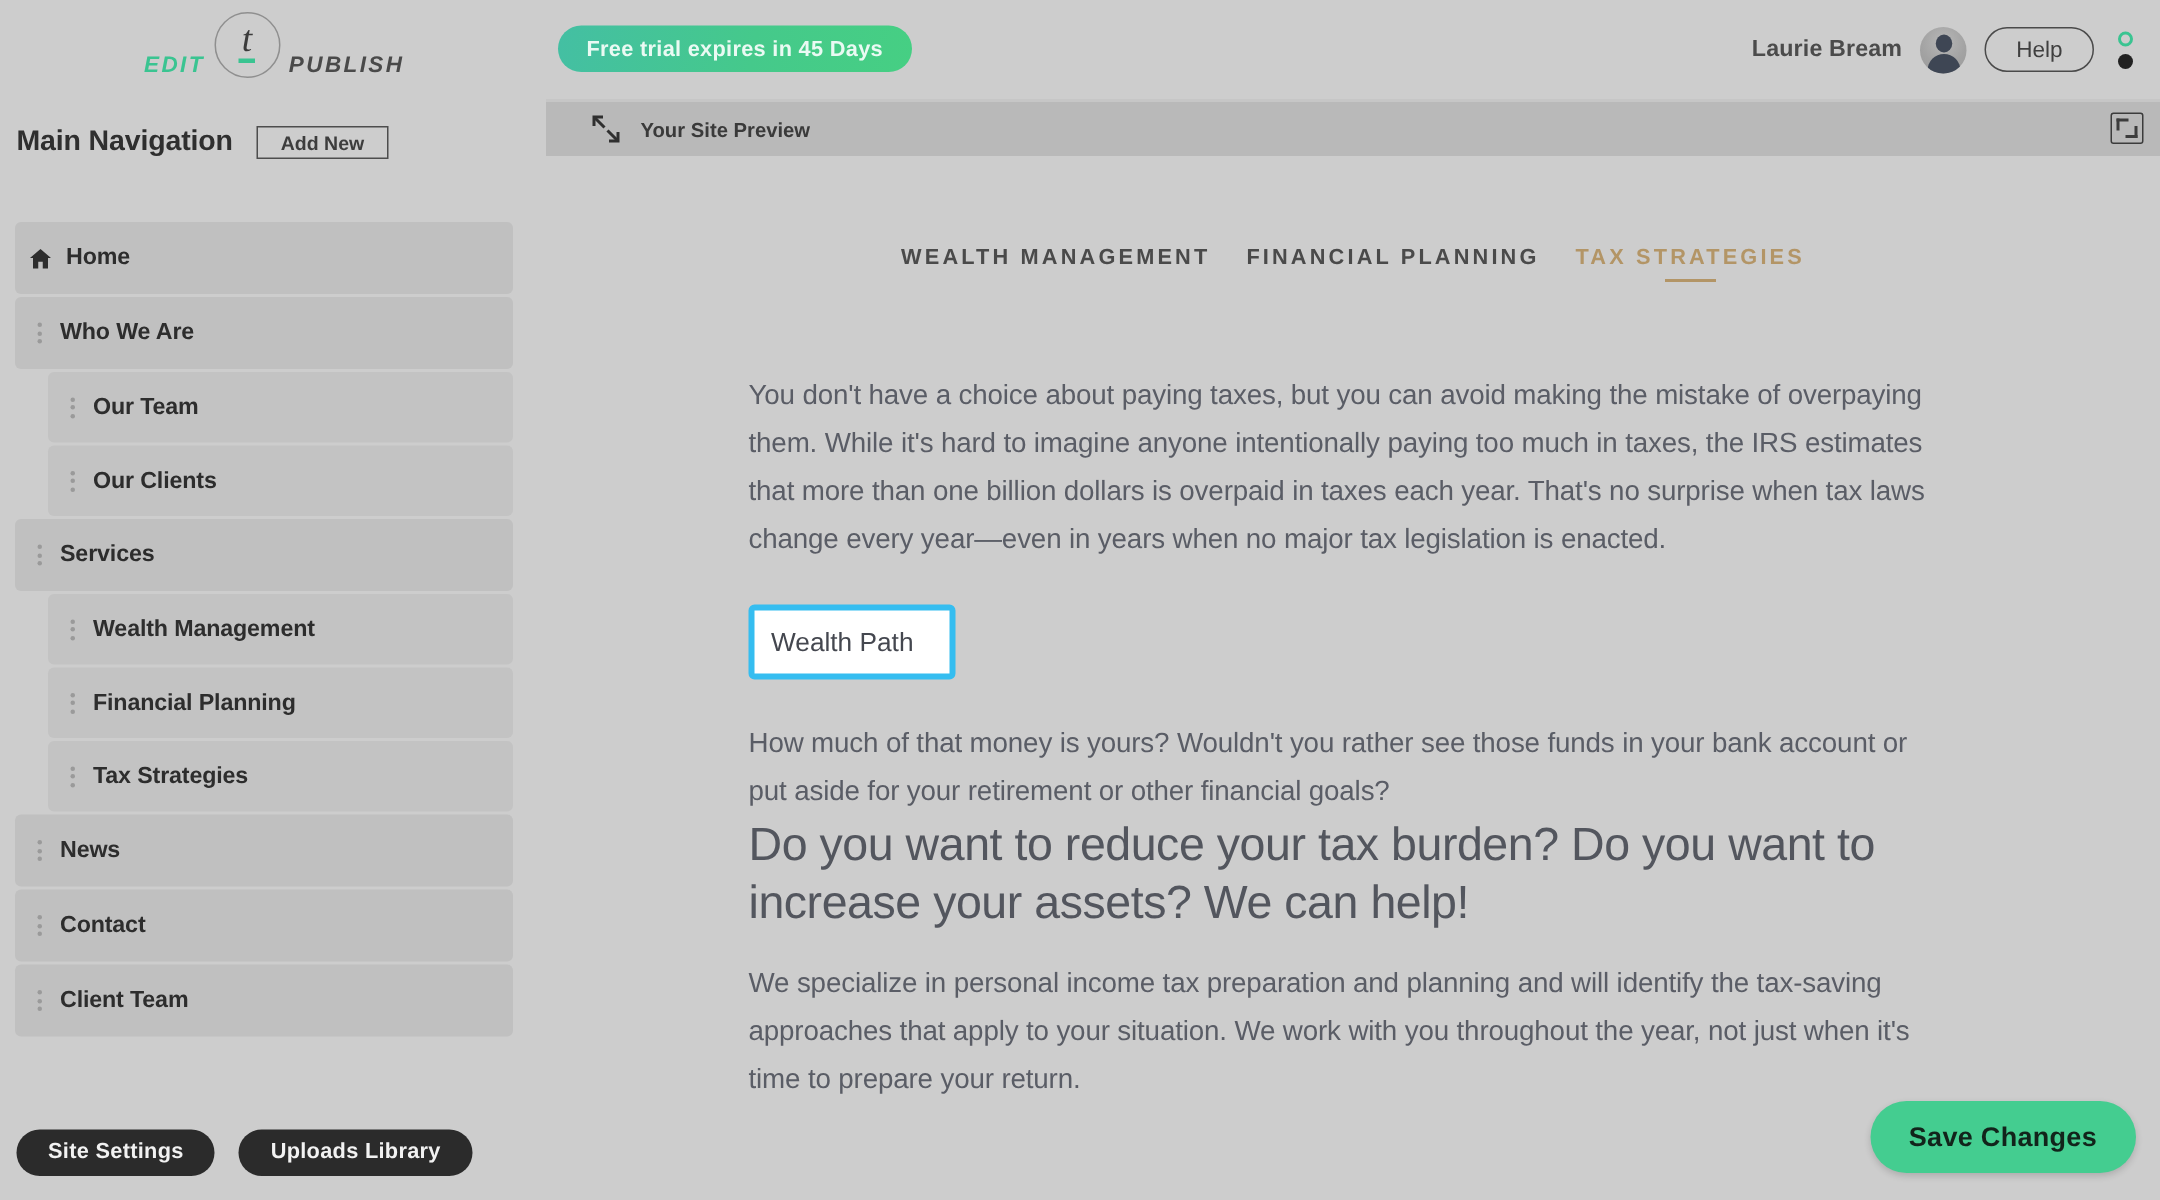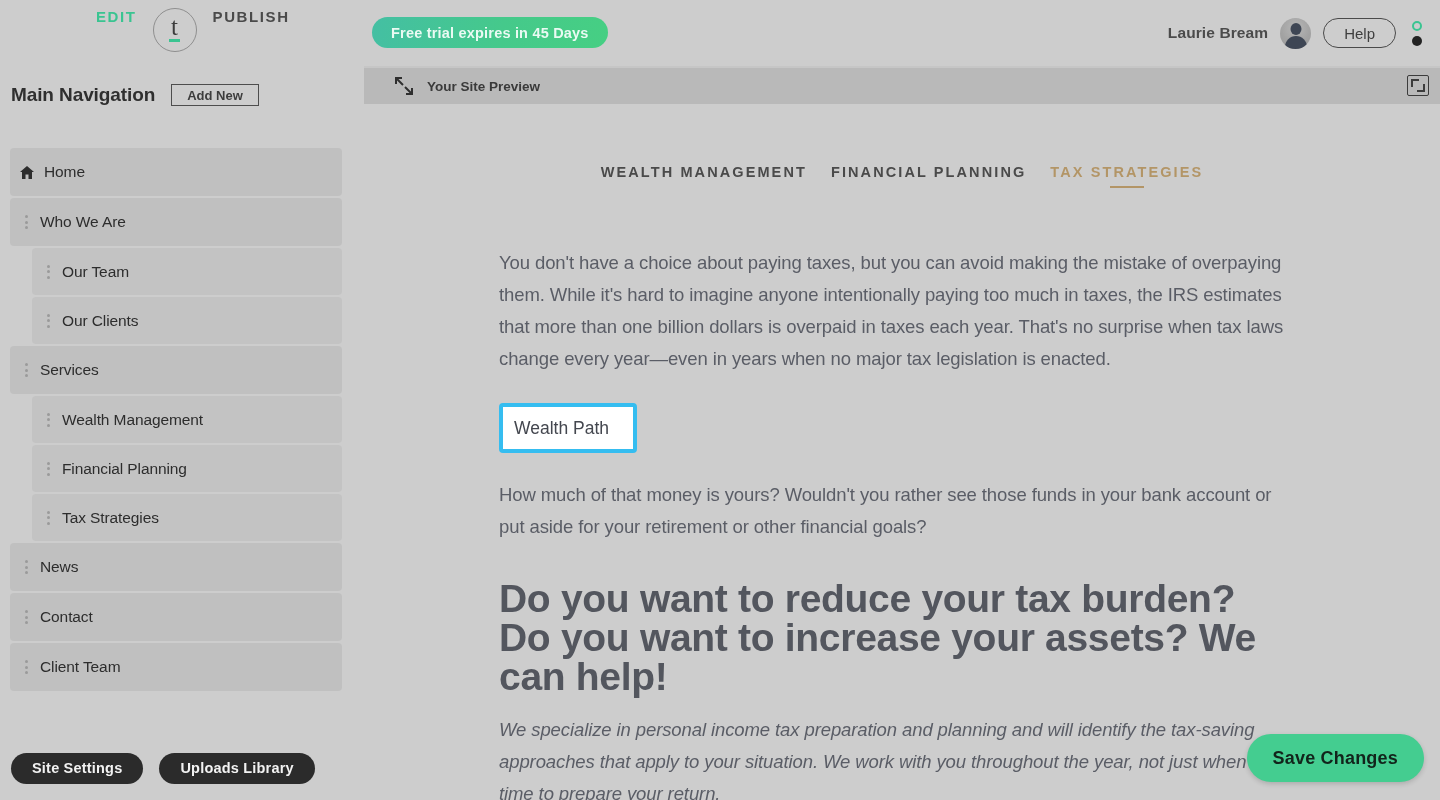--- a/index.html
+++ b/index.html
@@ -19,22 +19,23 @@
     top: 0; left: 0;
     width: 1440px; height: 66px;
     background: #cdcdcd;
     display: flex;
     align-items: center;
   }
   #mode-switch {
     position: absolute;
     left: 96px; top: 8px;
     display: flex;
-    align-items: flex-start;
-    gap: 16px;
+    align-items: flex-end;
+    gap: 6px;
+    font-style: italic;
   }
   .mode-label {
     font-size: 15px;
     font-weight: bold;
     letter-spacing: 1.6px;
   }
   .mode-label.edit { color: #3ac491; }
   .mode-label.publish { color: #4a4a4a; }
   #logo-circle {
     width: 44px; height: 44px;
@@ -195,20 +196,21 @@
   }
   .nav-row.child {
     margin-left: 32px;
     height: 47px;
     background: #c3c3c3;
   }
   .nav-label {
     font-size: 15.5px;
     color: #2d2d2d;
     letter-spacing: -0.1px;
+    font-weight: bold;
   }
   .handle {
     width: 20px;
     margin-left: 6px;
     margin-right: 4px;
     display: flex;
     flex-direction: column;
     align-items: center;
     gap: 2.5px;
     flex: none;
@@ -365,29 +367,28 @@
     border-radius: 4px;
     background: #ffffff;
     font-size: 17.5px;
     font-family: "Liberation Sans", sans-serif;
     color: #44474f;
     padding: 0 11px;
     outline: none;
   }
   #para-2 { margin-top: 26px; }
   #site-heading {
-    margin-top: 36px;
-    font-size: 39px;
-    font-weight: bold;
+    font-size: 31px;
+    font-weight: normal;
     line-height: 39px;
     color: #53565e;
     max-width: 790px;
     letter-spacing: -0.3px;
   }
-  #para-3 { margin-top: 18px; font-style: italic; }
+  #para-3 { margin-top: 18px; }
 
   #save-btn {
     position: absolute;
     right: 16px; bottom: 18px;
     height: 48px;
     padding: 0 26px;
     border-radius: 24px;
     background: #44cd90;
     color: #12241b;
     font-size: 18px;

